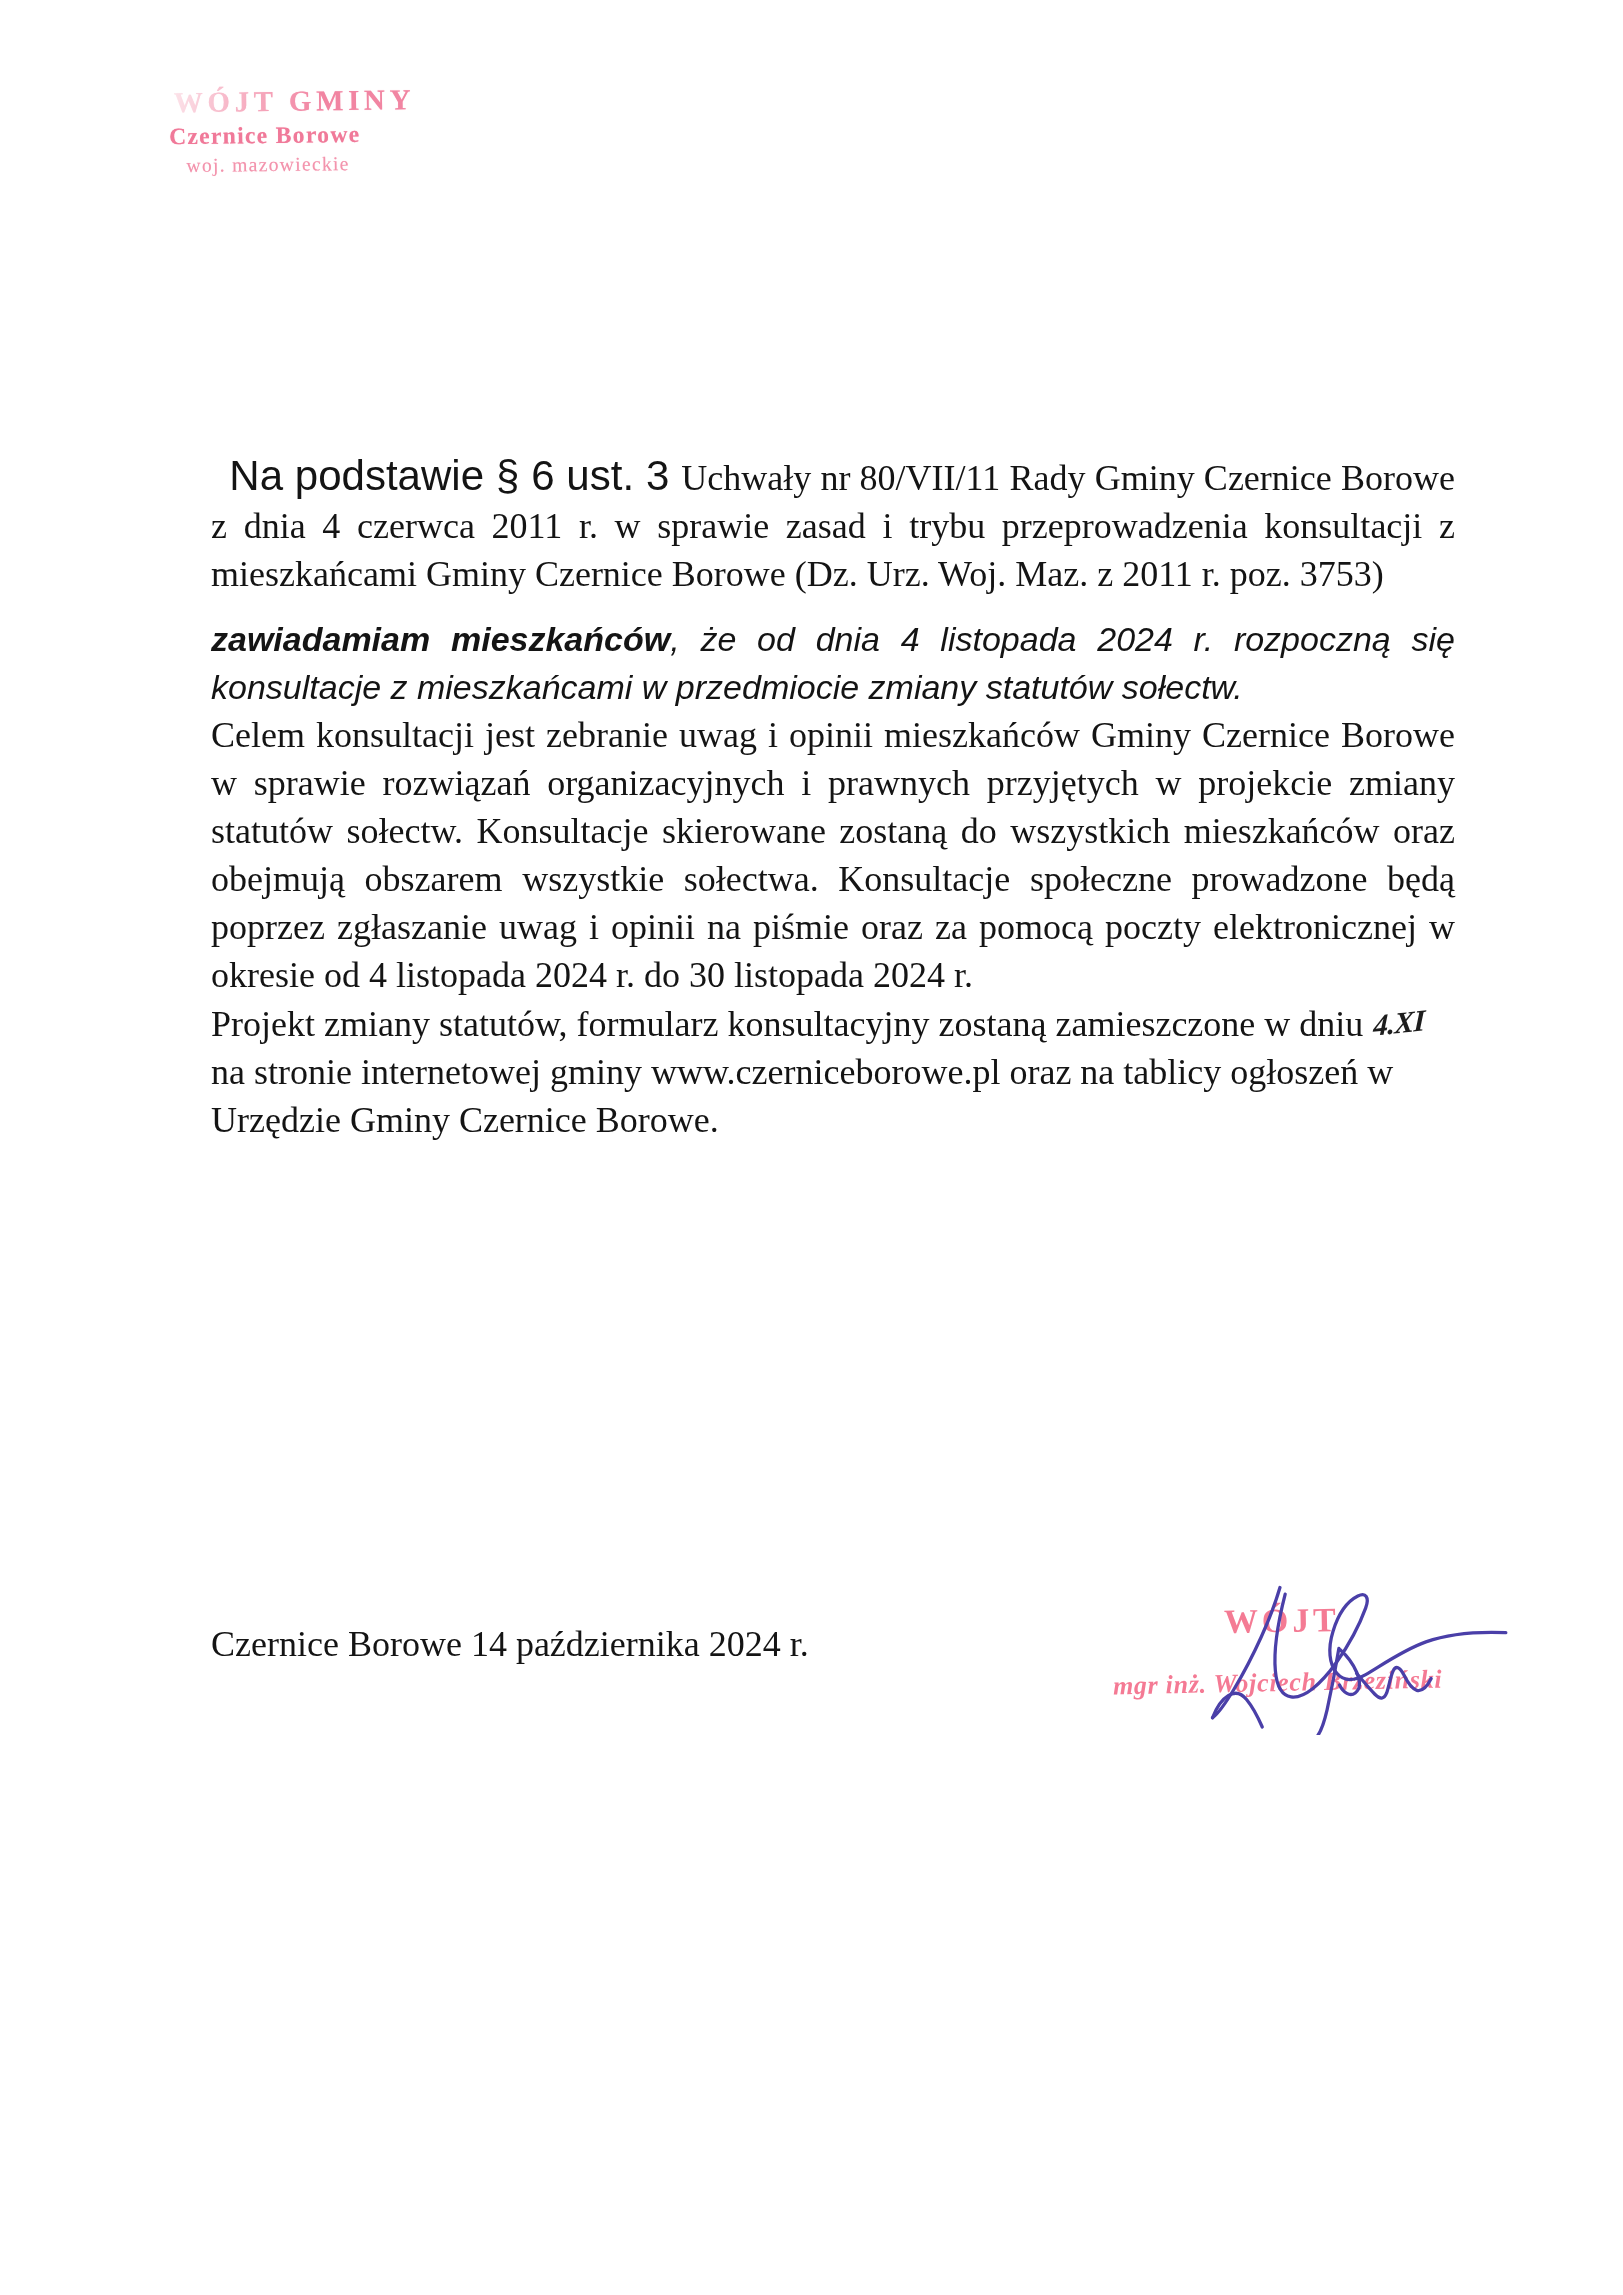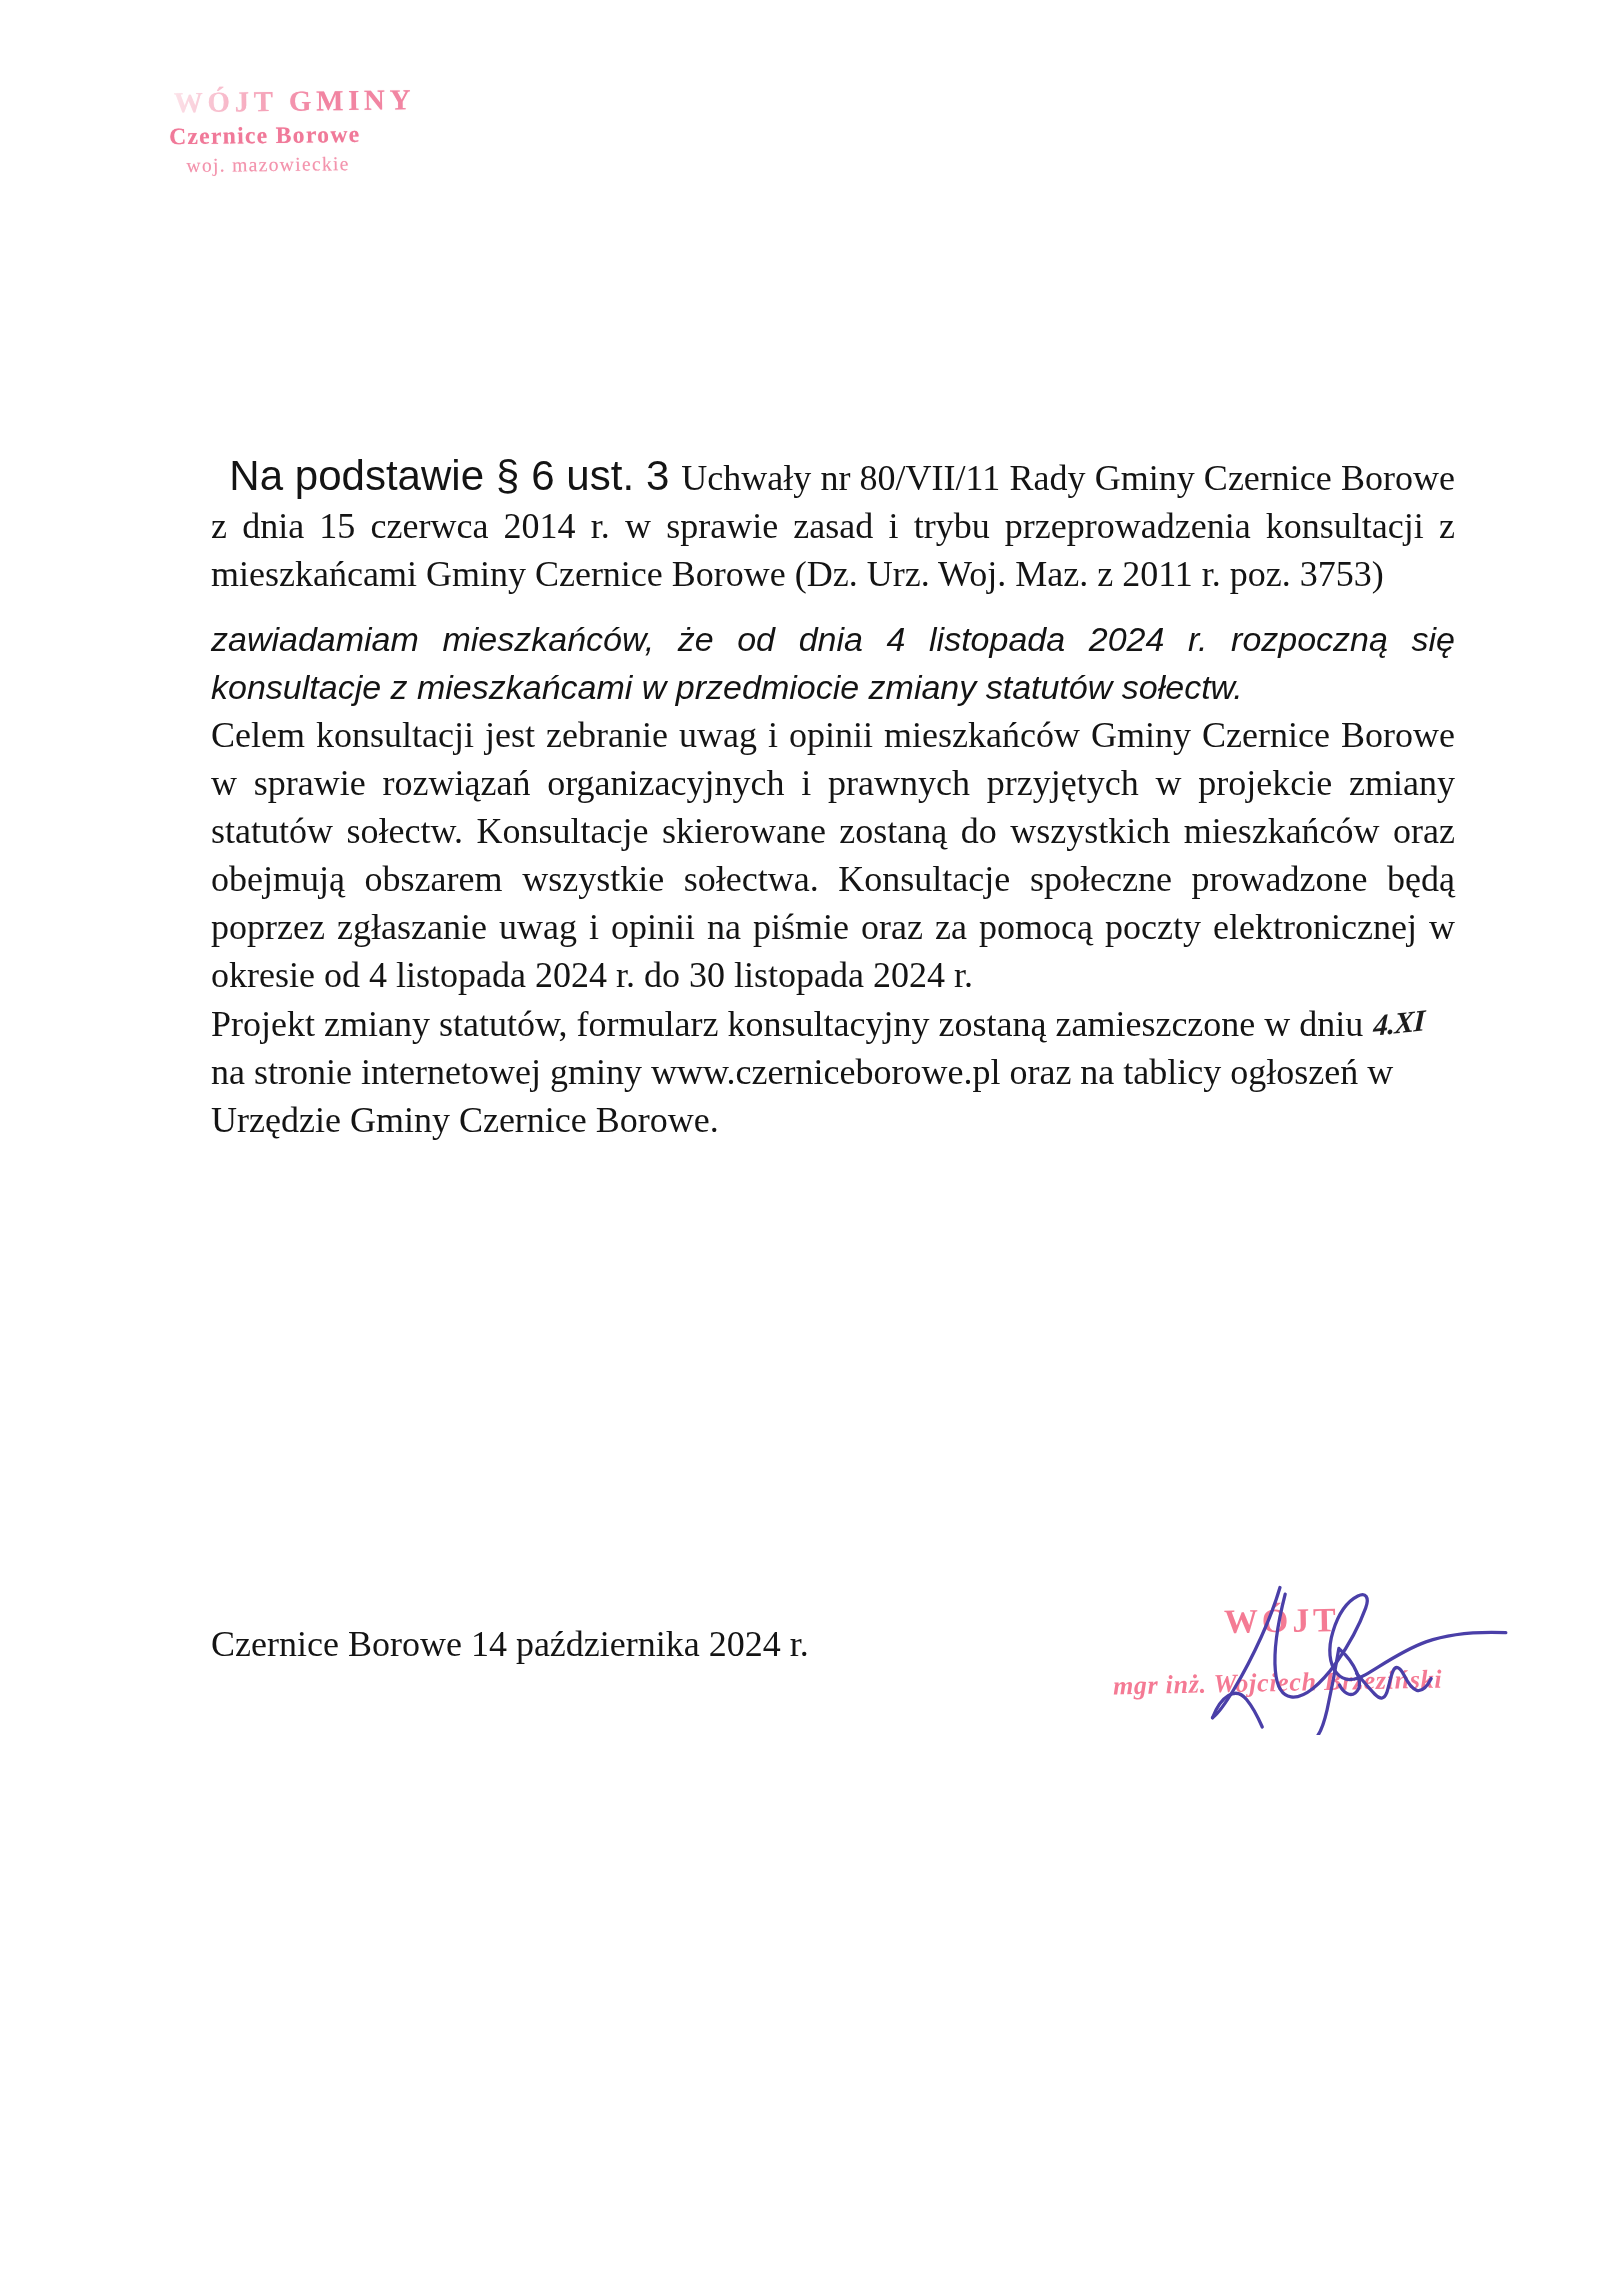--- a/index.html
+++ b/index.html
@@ -102,21 +102,21 @@
   .para-announce {
     margin: 17px 0 0 0;
     font-family: "Liberation Sans", sans-serif;
     font-style: italic;
     font-size: 34px;
     line-height: 48px;
     text-align: justify;
     color: #141414;
   }
   .para-announce .hl {
-    font-weight: 400;
+    font-weight: 700;
   }
 
   .para-goal { margin-top: 22px; font-family: Liberation Serif, serif; }
   .para-project { margin-top: 5.2px; }
 
   .link-url {
     text-decoration-thickness: 2px;
     text-underline-offset: 4.6px;
     color: #141414;
   }
@@ -205,21 +205,21 @@
 
   <div class="header-stamp">
     <div class="st-line st-l1">WÓJT GMINY</div>
     <div class="st-line st-l2">Czernice Borowe</div>
     <div class="st-line st-l3">woj. mazowieckie</div>
   </div>
 
 
   <div class="body-block">
 
-    <p class="para p-intro"><span class="sans-open">Na podstawie § 6 ust. 3 </span><span>Uchwały nr 80/VII/11 Rady Gminy Czernice Borowe z dnia 15 czerwca 2014 r.   w sprawie zasad i trybu przeprowadzenia konsultacji z mieszkańcami Gminy  Czernice Borowe (Dz. Urz. Woj. Maz. z 2011 r. poz. 3753)</span></p>
+    <p class="para p-intro"><span class="sans-open">Na podstawie § 6 ust. 3 </span><span>Uchwały nr 80/VII/11 Rady Gminy Czernice Borowe z dnia 4 czerwca 2011 r.   w sprawie zasad i trybu przeprowadzenia konsultacji z mieszkańcami Gminy  Czernice Borowe (Dz. Urz. Woj. Maz. z 2011 r. poz. 3753)</span></p>
 
     <p class="para-announce"><span class="hl">zawiadamiam mieszkańców</span><span>, że  od dnia 4 listopada 2024 r. rozpoczną się konsultacje  z mieszkańcami w przedmiocie  zmiany statutów sołectw.</span></p>
 
     <p class="para para-goal">Celem konsultacji jest  zebranie uwag i opinii mieszkańców Gminy Czernice Borowe w sprawie rozwiązań organizacyjnych i prawnych przyjętych w projekcie zmiany   statutów sołectw. Konsultacje skierowane zostaną   do wszystkich mieszkańców oraz obejmują obszarem wszystkie sołectwa. Konsultacje społeczne prowadzone będą poprzez zgłaszanie uwag i opinii na piśmie oraz za pomocą poczty elektronicznej w okresie od  4 listopada 2024 r. do 30 listopada 2024 r.</p>
 
     <p class="para para-project last-left"><span>Projekt zmiany statutów, formularz konsultacyjny   zostaną zamieszczone w dniu </span><span class="hand-insert">4.XI</span><span>na stronie internetowej gminy </span><span class="link-url">www.czerniceborowe.pl</span><span> oraz na tablicy ogłoszeń w Urzędzie Gminy Czernice Borowe.</span></p>
 
   </div>
 
   <div class="footer-date">Czernice Borowe 14 października 2024 r.</div>

